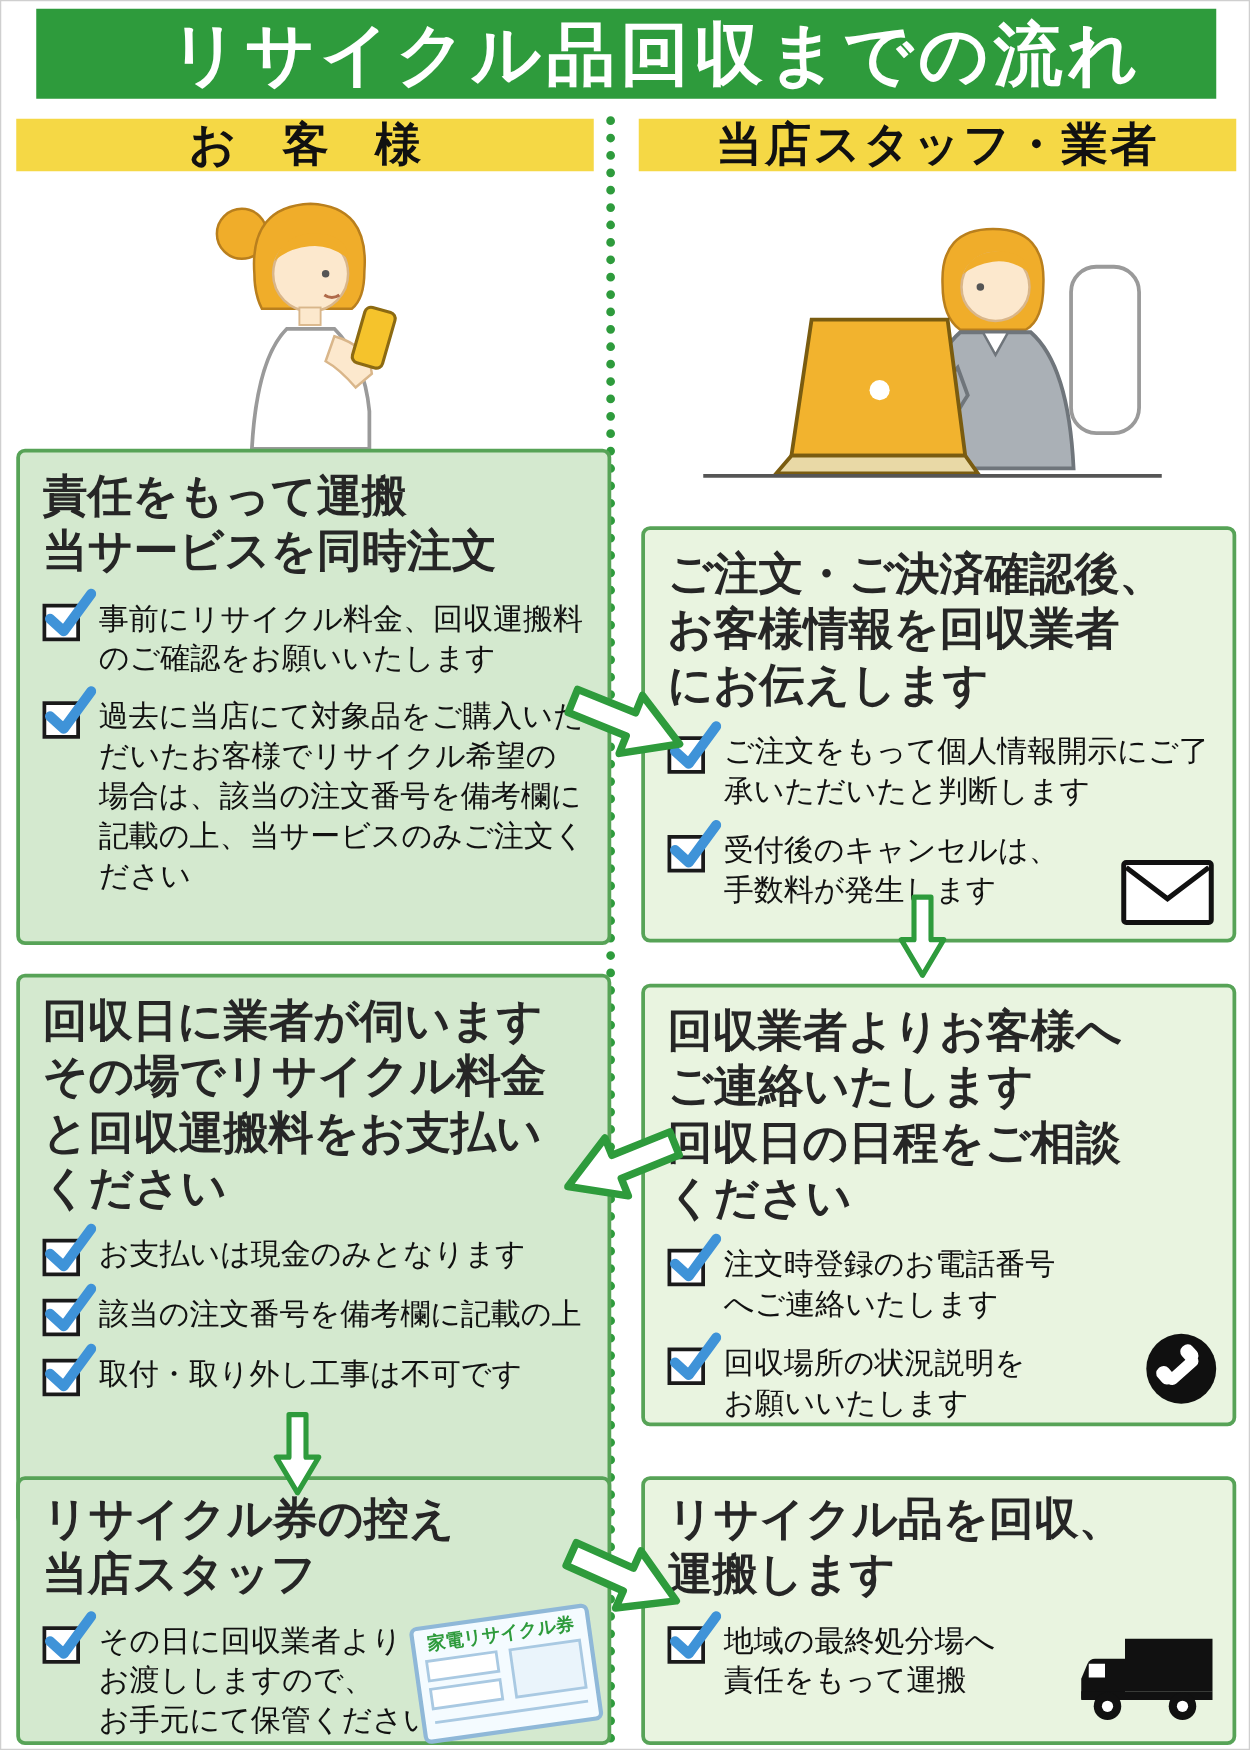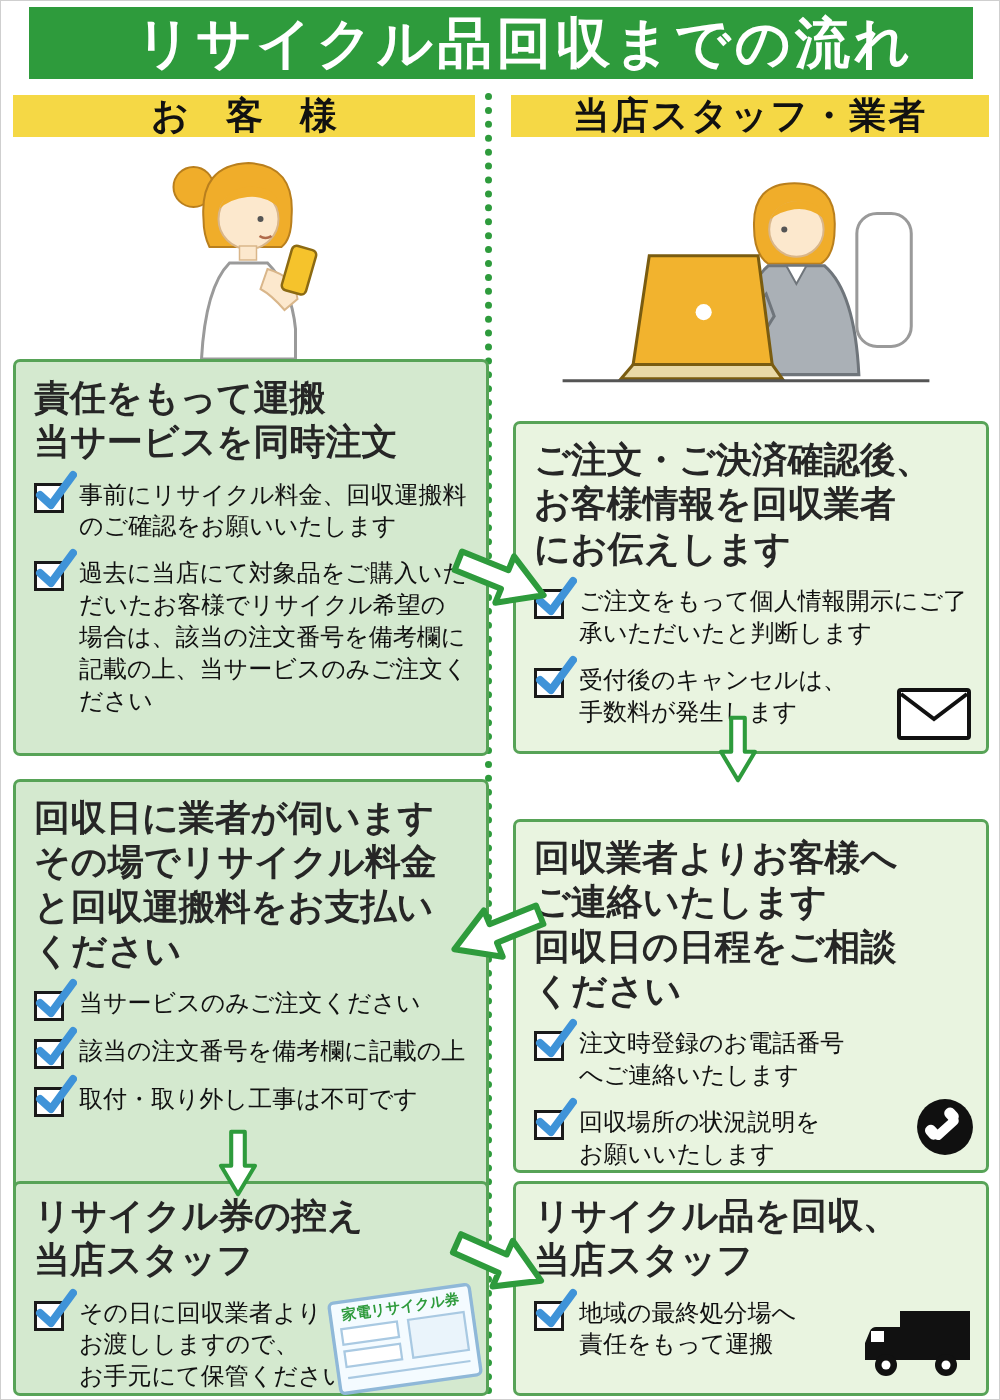--- a/index.html
+++ b/index.html
@@ -45,21 +45,21 @@
   .box {
     position:absolute; z-index:2;
     border:3px solid #57a357; border-radius:7px;
     padding:14px 18px;
   }
   .box.customer-bg { background:#d4e9cf; }
   .box.staff-bg    { background:#e9f4e0; }
   #box-l1 { left:12px;  top:358px;  width:476px; height:397px; }
   #box-r1 { left:512px; top:420px;  width:476px; height:333px; }
   #box-l2 { left:12px;  top:778px;  width:476px; height:442px; }
-  #box-r2 { left:512px; top:786px;  width:476px; height:354px;margin-top:32px; }
+  #box-r2 { left:512px; top:786px;  width:476px; height:354px; }
   #box-l3 { left:12px;  top:1180px; width:476px; height:215px; padding-top:10px; }
   #box-r3 { left:512px; top:1180px; width:476px; height:215px; padding-top:10px; }
 
   .box-title {
     font-size:36px; font-weight:700; color:#262626;
     line-height:1.23; white-space:pre-line;
   }
   .check-item { display:flex; align-items:flex-start; margin-top:15px; position:relative; }
   .checkbox {
     position:relative; flex:0 0 30px; width:30px; height:30px;
@@ -186,21 +186,21 @@
     <div class="box-title">回収日に業者が伺います
 その場でリサイクル料金
 と回収運搬料をお支払い
 ください</div>
     <div class="check-item">
       <span class="checkbox">
         <svg class="tick" viewBox="0 0 44 44">
             <path d="M7 25 L18 35 L40 5" fill="none" stroke="#3f93d8" stroke-width="8" stroke-linecap="round" stroke-linejoin="round"></path>
           </svg>
       </span>
-      <span class="check-text">当サービスのみご注文ください</span>
+      <span class="check-text">お支払いは現金のみとなります</span>
     </div>
     <div class="check-item">
       <span class="checkbox">
         <svg class="tick" viewBox="0 0 44 44">
             <path d="M7 25 L18 35 L40 5" fill="none" stroke="#3f93d8" stroke-width="8" stroke-linecap="round" stroke-linejoin="round"></path>
           </svg>
       </span>
       <span class="check-text">該当の注文番号を備考欄に記載の上</span>
     </div>
     <div class="check-item">
@@ -268,21 +268,21 @@
         <rect x="10" y="26" width="50" height="14" fill="#fff" stroke="#a9c9e2" stroke-width="2"></rect>
         <rect x="10" y="46" width="50" height="14" fill="#fff" stroke="#a9c9e2" stroke-width="2"></rect>
         <rect x="70" y="26" width="50" height="34" fill="#eaf4fb" stroke="#a9c9e2" stroke-width="2"></rect>
         <line x1="10" y1="70" x2="120" y2="70" stroke="#a9c9e2" stroke-width="2"></line>
       </svg>
     </span>
   </div>
 
   <div class="box staff-bg" id="box-r3">
     <div class="box-title">リサイクル品を回収、
-当店スタッフ</div>
+運搬します</div>
     <div class="check-item">
       <span class="checkbox">
         <svg class="tick" viewBox="0 0 44 44">
             <path d="M7 25 L18 35 L40 5" fill="none" stroke="#3f93d8" stroke-width="8" stroke-linecap="round" stroke-linejoin="round"></path>
           </svg>
       </span>
       <span class="check-text">地域の最終処分場へ
 責任をもって運搬</span>
     </div>
     <span class="corner-icon" id="truck-icon">

